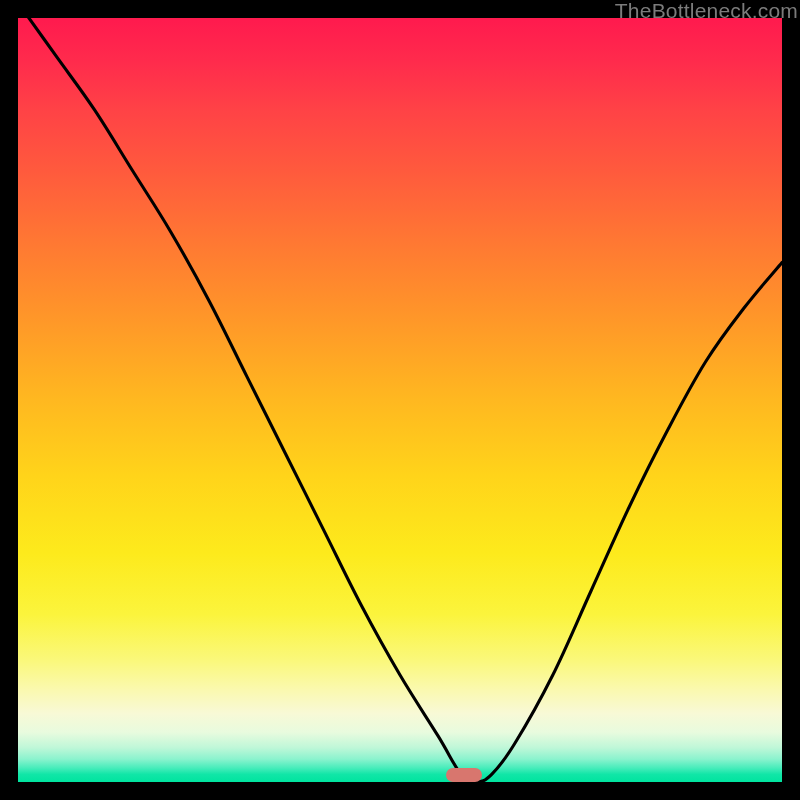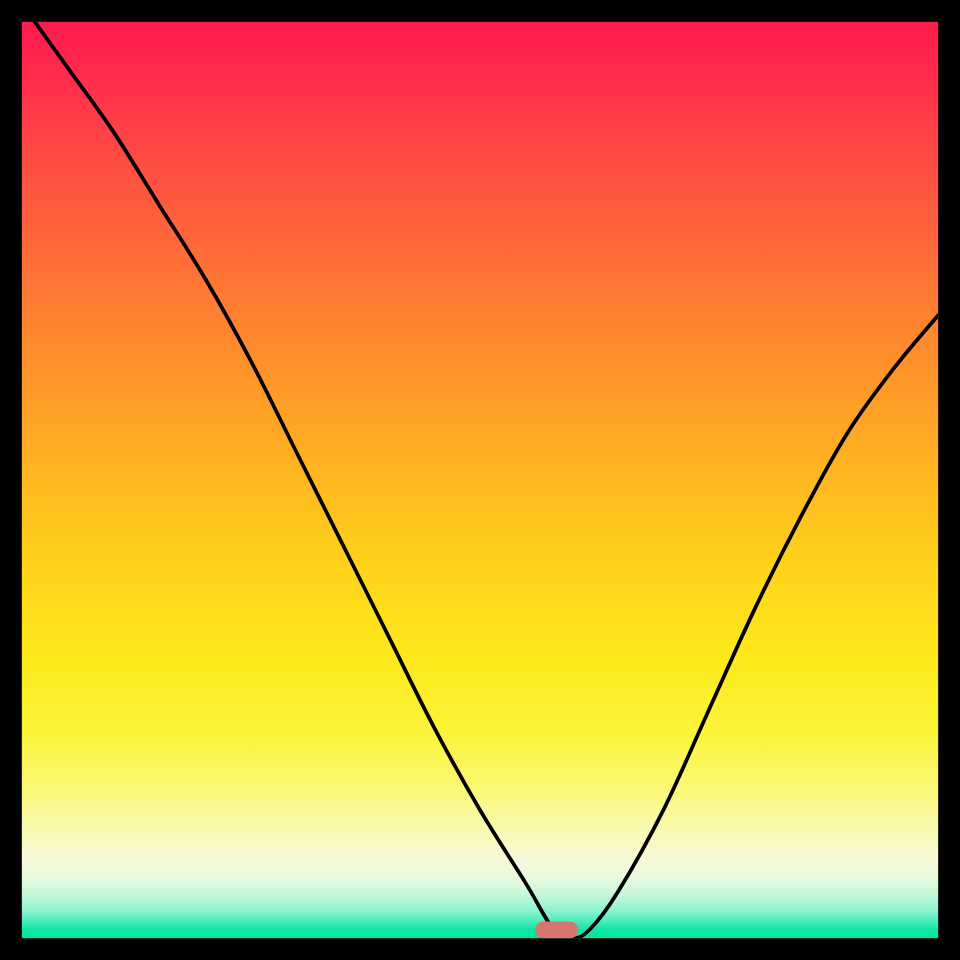--- a/index.html
+++ b/index.html
@@ -86,13 +86,14 @@
   <div class="plot-area">
     <div class="gradient-bg"></div>
 
     <svg class="curve-svg" viewBox="0 0 764 764" preserveAspectRatio="none">
       <path class="curve-path" id="curve-path" d="M 0 -15.279999999999973 C 6.876 -5.653599999999971, 24.448 18.94720000000006, 38.2 38.200000000000045 C 51.952000000000005 57.45280000000003, 62.64800000000001 71.05199999999996, 76.4 91.67999999999995 C 90.152 112.30799999999994, 100.848 130.79679999999993, 114.6 152.79999999999995 C 128.352 174.80319999999998, 139.048 190.54160000000007, 152.8 213.92000000000007 C 166.55200000000002 237.29840000000007, 177.248 256.5512, 191 282.68 C 204.752 308.8088, 215.44799999999998 331.57599999999996, 229.2 359.08 C 242.952 386.584, 253.64799999999997 407.976, 267.4 435.48 C 281.152 462.98400000000004, 291.848 484.376, 305.6 511.88 C 319.35200000000003 539.384, 330.048 562.1512, 343.8 588.28 C 357.552 614.4087999999999, 368.248 633.6615999999999, 382 657.04 C 395.752 680.4184, 409.19840000000005 700.2823999999999, 420.20000000000005 718.16 C 431.20160000000004 736.0376, 436.24399999999997 748.1088, 443.11999999999995 756.36 C 449.9959999999999 764.6112, 452.89919999999995 764, 458.4 764 C 463.9008 764, 466.804 763.236, 473.68 756.36 C 480.55600000000004 749.484, 485.5984 743.6776, 496.6 725.8 C 507.6016 707.9223999999999, 521.048 684.544, 534.8 657.04 C 548.5519999999999 629.536, 559.2479999999999 603.2544, 573 573 C 586.7520000000001 542.7456, 597.4480000000001 517.8392, 611.2 488.96000000000004 C 624.952 460.08080000000007, 635.648 438.6888, 649.4 412.56 C 663.1519999999999 386.4312, 673.8480000000001 365.80319999999995, 687.6 343.79999999999995 C 701.352 321.79679999999996, 712.048 308.19759999999997, 725.8 290.32 C 739.5519999999999 272.4424, 757.124 252.7312, 764 244.48000000000002"></path>
     </svg>
 
     <div class="marker" id="min-marker" style="left: 428px; top: 750px; width: 36px; height: 14px; background: rgb(216, 118, 110);"></div>
   </div>
 
+  <div class="watermark">TheBottleneck.com</div>
 </div>
 
 </body></html>

